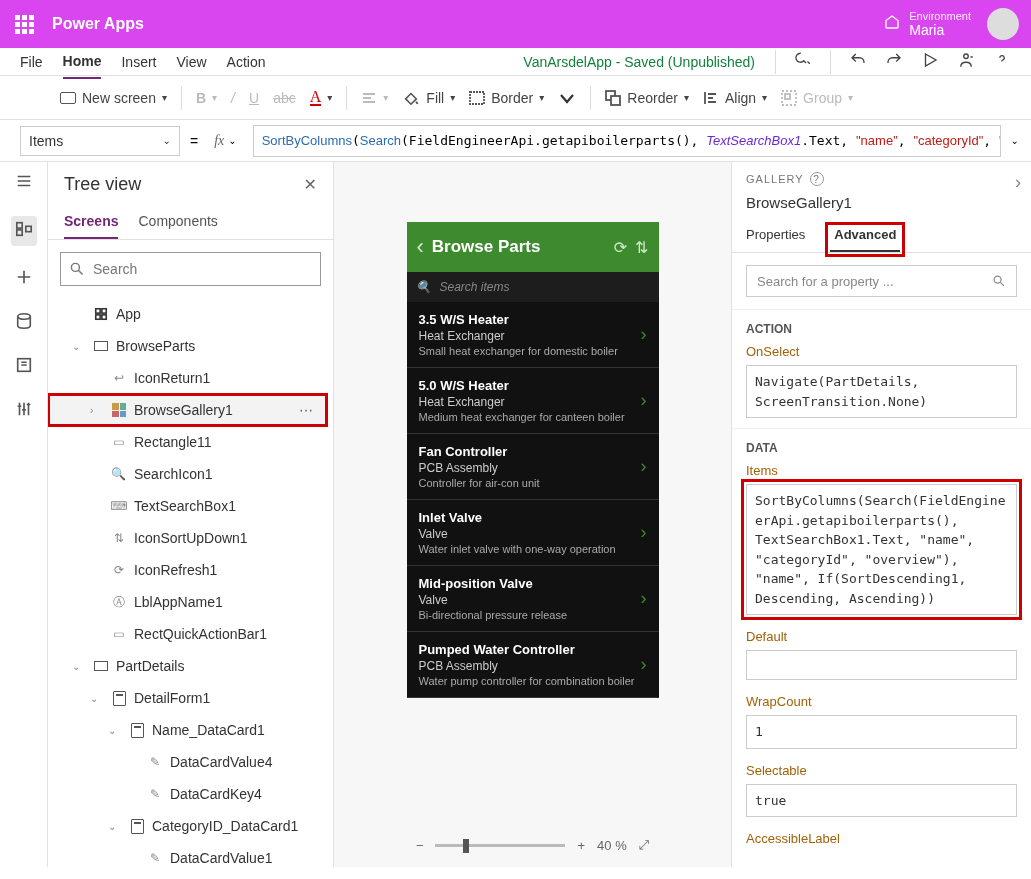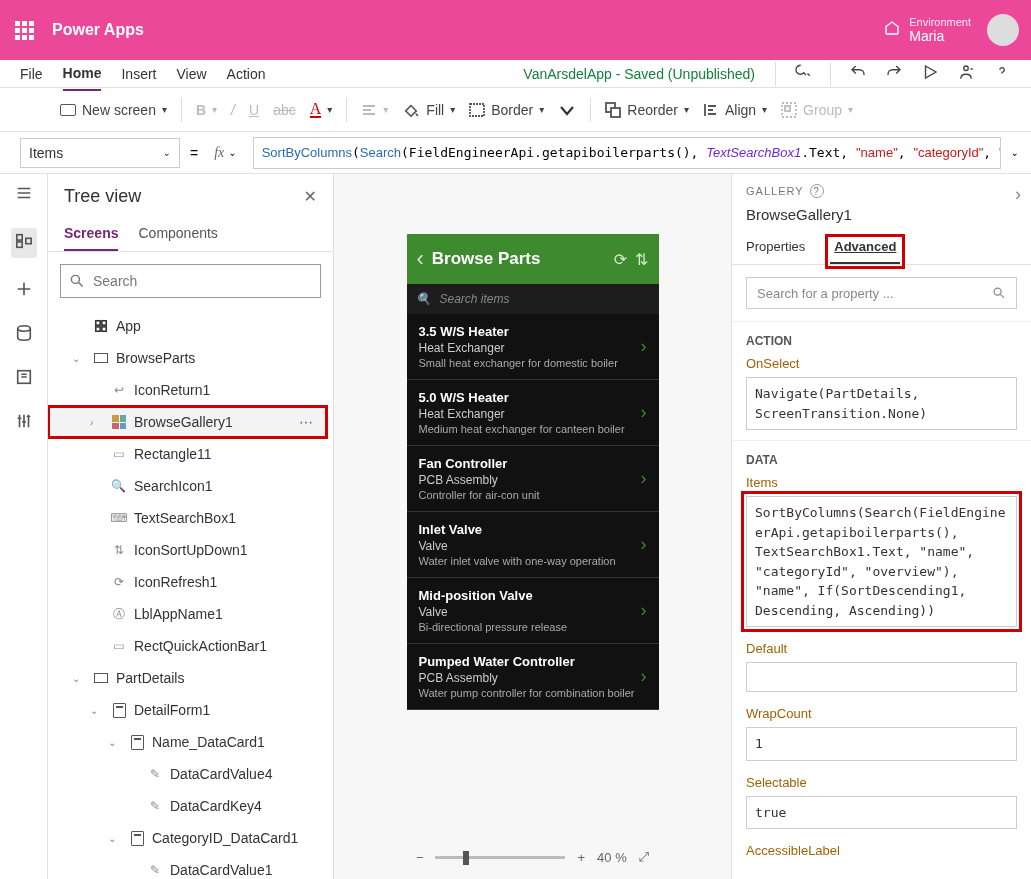--- a/index.html
+++ b/index.html
@@ -1,19 +1,19 @@
 <!DOCTYPE html>
 <html><head>
 <meta charset="utf-8">
 <style>
 * { box-sizing: border-box; margin: 0; padding: 0; font-family: "Segoe UI", -apple-system, sans-serif; }
 html, body { width: 1031px; height: 879px; overflow: hidden; background: #fff; }
 
 
-.topbar { height: 60px; background: #ec4899; display: flex; align-items: center; color: #fff; padding: 0 12px; }
+.topbar { height: 48px; background: #d946ef; display: flex; align-items: center; color: #fff; padding: 0 12px; }
 .waffle { width: 24px; height: 24px; display: flex; flex-wrap: wrap; gap: 2px; align-content: center; justify-content: center; margin-right: 16px; }
 .waffle span { width: 5px; height: 5px; background: #fff; }
 .product-name { font-size: 16px; font-weight: 600; flex: 1; }
 .env { display: flex; align-items: center; gap: 8px; margin-right: 16px; }
 .env-label { font-size: 11px; opacity: .9; }
 .env-name { font-size: 14px; }
 .avatar { width: 32px; height: 32px; border-radius: 50%; background: #ddd; }
 .env-icon svg { width:18px; height:18px; }
 
 
@@ -100,21 +100,21 @@
 .slider-thumb { position:absolute; top:-5px; left:28px; width:6px; height:14px; background:#555; }
 
 
 .rightpanel { width:300px; border-left:1px solid #e1e1e1; display:flex; flex-direction:column; font-size:13px; color:#333; overflow:auto; }
 .rp-hdr { padding:10px 14px 4px; }
 .rp-type { font-size:11px; color:#777; letter-spacing:1px; display:flex; align-items:center; gap:6px; }
 .rp-type .q { width:14px;height:14px;border:1px solid #999;border-radius:50%;font-size:10px;display:flex;align-items:center;justify-content:center;}
 .rp-title { font-size:15px; margin-top:8px; }
 .rp-tabs { display:flex; gap:25px; padding:12px 14px 0; font-size:13px; border-bottom:1px solid #e1e1e1; }
 .rp-tabs .rt { padding-bottom:8px; cursor:pointer; }
-.rp-tabs .rt.active { font-weight:600; border-bottom:2px solid #333; outline:3px solid #c00; outline-offset:2px; padding-left:4px; padding-right:4px;text-decoration:underline; }
+.rp-tabs .rt.active { font-weight:600; border-bottom:2px solid #333; outline:3px solid #c00; outline-offset:2px; padding-left:4px; padding-right:4px; }
 .rp-search { margin:12px 14px; border:1px solid #ccc; height:32px; display:flex; align-items:center; padding:0 10px; color:#888; justify-content:space-between; }
 .rp-section { padding:12px 14px 4px; font-size:12px; color:#555; font-weight:600; border-top:1px solid #eee; }
 .rp-field { padding:4px 14px 10px; }
 .rp-label { font-size:13px; color:#a16207; margin-bottom:6px; }
 .rp-input { border:1px solid #ccc; padding:6px 8px; font-family: Consolas, monospace; font-size:13px; line-height:1.5; min-height:30px; white-space:pre-wrap; word-break:break-word; }
 .rp-input.multi { min-height:auto; }
 .rp-items-box { outline:3px solid #c00; outline-offset:2px; }
 .rp-chev-right { position:absolute; right:10px; top:10px; color:#888; font-size:18px; }
 .rp-hdr-row{position:relative;}
 

